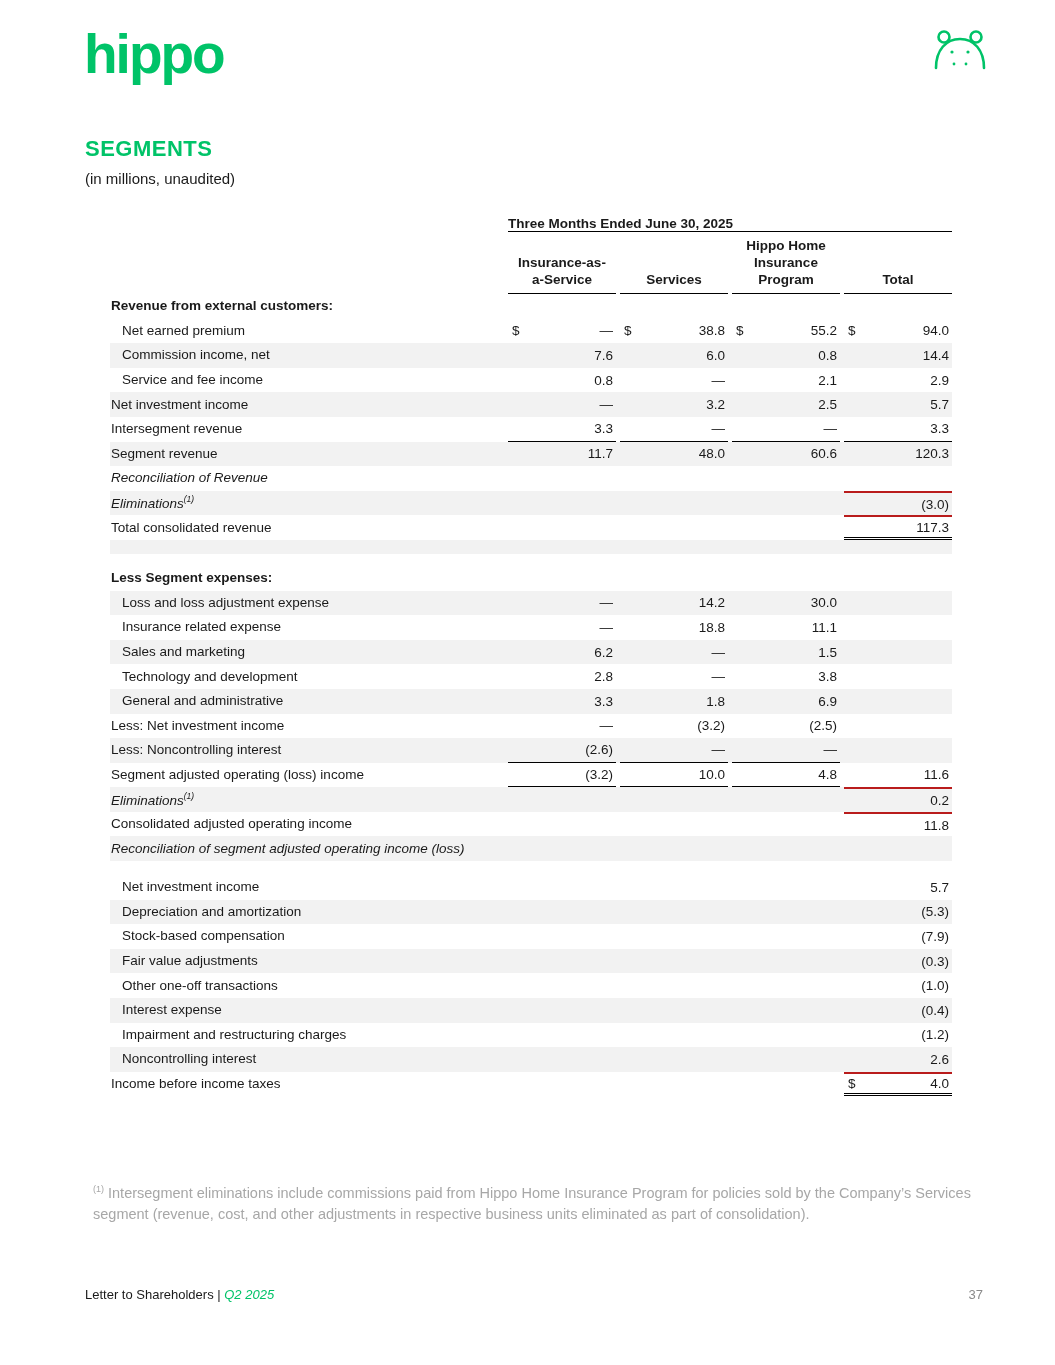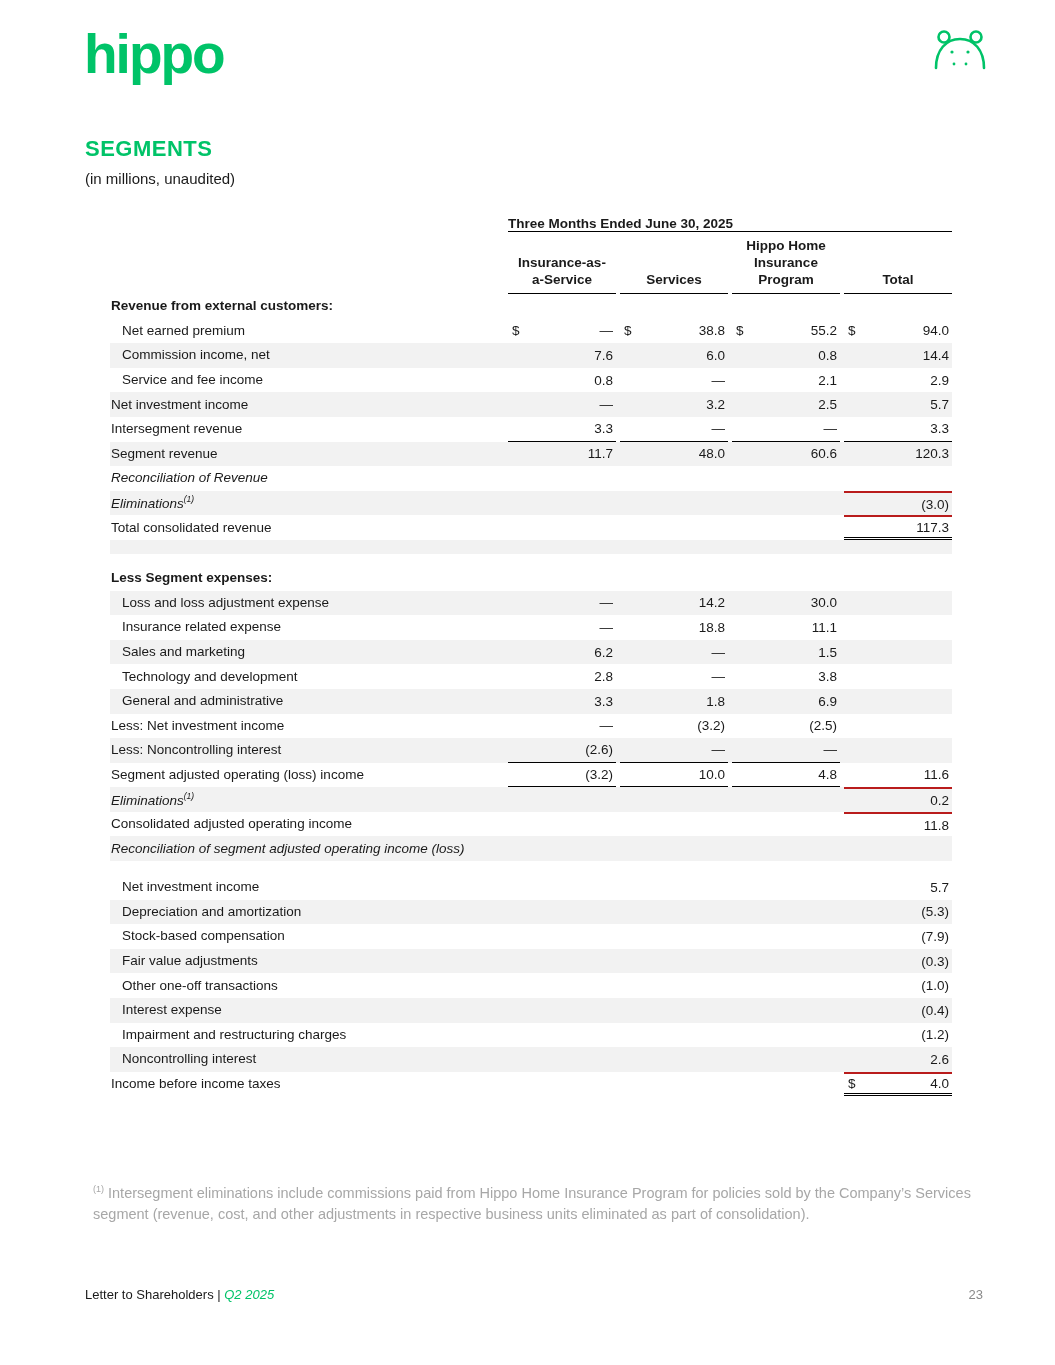--- a/index.html
+++ b/index.html
@@ -640,16 +640,16 @@
             <span class="val">4.0</span>
           </div>
         </div>
       </div>
   </div>
 
   <div class="footnote"><sup>(1)</sup><span> Intersegment eliminations include commissions paid from Hippo Home Insurance Program for policies sold by the Company’s Services segment (revenue, cost, and other adjustments in respective business units eliminated as part of consolidation).</span></div>
 
   <div class="footer">
     <div><span class="left">Letter to Shareholders | </span><span class="period">Q2 2025</span></div>
-    <div class="pagenum">23</div>
+    <div class="pagenum">37</div>
   </div>
 
 </div>
 
 </body></html>

